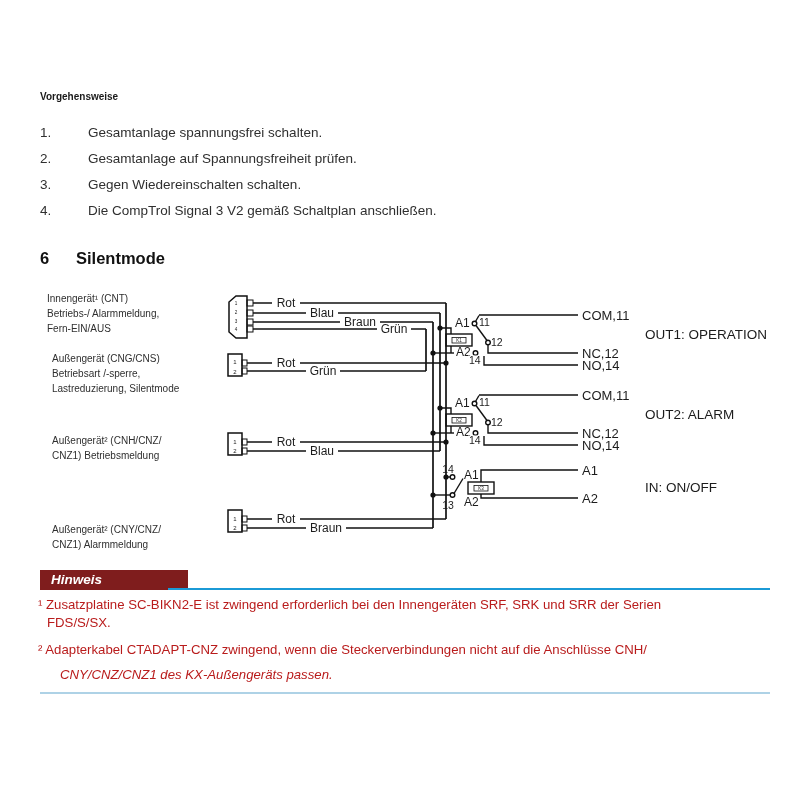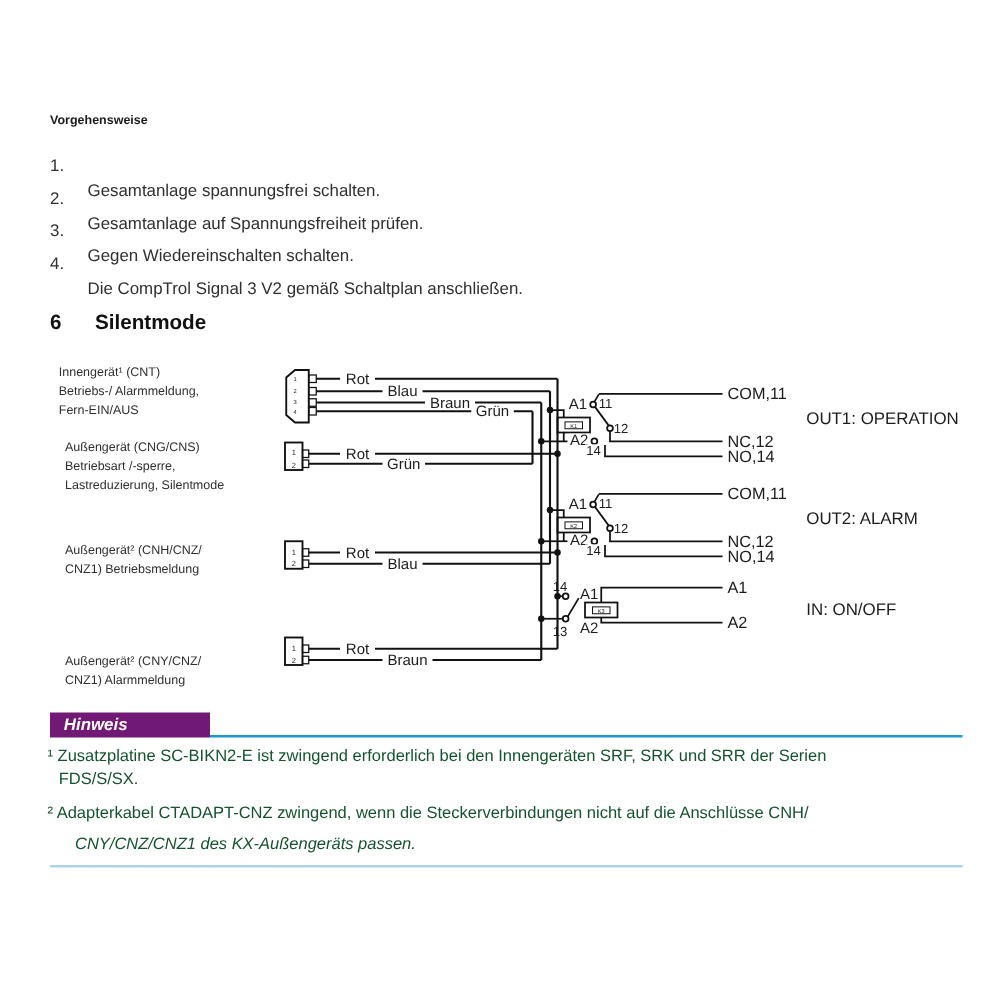--- a/index.html
+++ b/index.html
@@ -5,32 +5,32 @@
   html,body{margin:0;padding:0;}
   body{
     width:800px;height:800px;position:relative;background:#ffffff;
     font-family:"Liberation Sans","DejaVu Sans",sans-serif;color:#2a2a2a;
     overflow:hidden;
   }
   .abs{position:absolute;}
   #procedure-heading{left:40px;top:91px;font-size:10px;font-weight:bold;color:#1a1a1a;}
   .step{font-size:13.5px;color:#2f2f2f;}
   .step-num{position:absolute;left:40px;width:24px;}
-  .step-text{position:absolute;left:70px;white-space:nowrap;margin-top:20px;}
+  .step-text{position:absolute;left:88px;white-space:nowrap;}
   #section-heading{left:40px;top:249px;font-size:16.5px;font-weight:bold;color:#111;}
   #section-heading .sec-num{position:absolute;left:0px;}
   #section-heading .sec-title{position:absolute;left:36px;white-space:nowrap;}
   .device-label{font-size:10px;line-height:15px;color:#2f2f2f;white-space:nowrap;}
-  #hinweis-bar{left:40px;top:570px;width:128px;height:20px;background:#701a75;}
+  #hinweis-bar{left:40px;top:570px;width:148px;height:20px;background:#7f1d1d;}
   #hinweis-bar .hinweis-text{
     display:block;padding-left:11px;line-height:20px;color:#ffffff;
     font-size:13.5px;font-weight:bold;font-style:italic;
   }
   #hinweis-rule{left:168px;top:588px;width:602px;height:2px;background:#1b9ad6;}
-  .footnote{font-size:13.2px;color:#14532d;white-space:nowrap;}
+  .footnote{font-size:13.2px;color:#b91c1c;white-space:nowrap;}
   #bottom-divider{left:40px;top:692px;width:730px;height:2px;background:#aed2e6;}
   svg text{fill:#1c1c1c;}
   .wirelabel{font-size:12px;}
   .pinnum{font-size:6px;}
   .pinnum-sm{font-size:4.6px;}
   .termlabel{font-size:12px;}
   .contactnum{font-size:10.5px;}
   .outlabel{font-size:13px;}
   .grouplabel{font-size:13.5px;}
   .coillabel{font-size:4.5px;}

